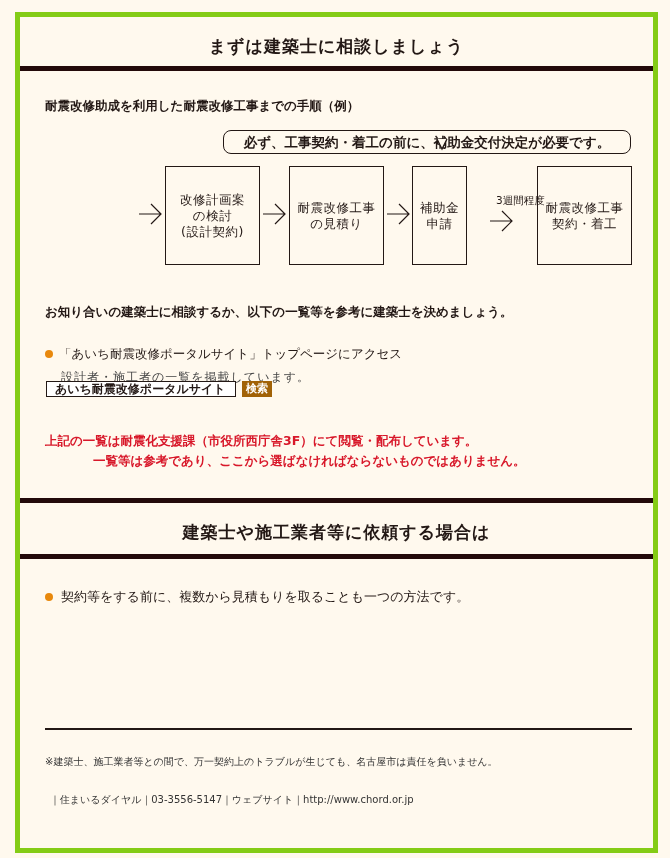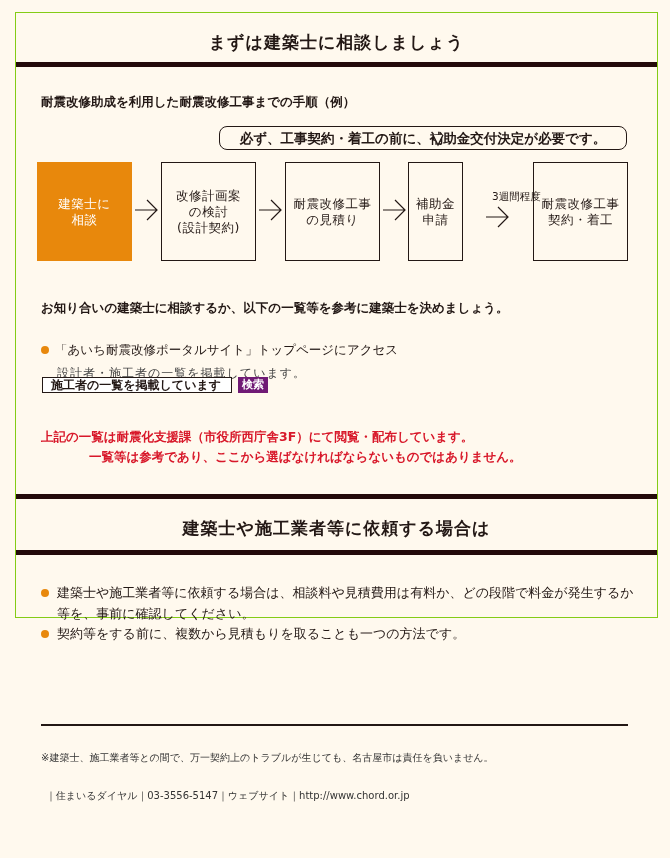--- a/index.html
+++ b/index.html
@@ -6,23 +6,23 @@
   body {
     width: 670px; height: 858px;
     background: #FFF9EE;
     font-family: "DejaVu Sans", "Liberation Sans", sans-serif;
     color: #231815;
     position: relative;
     overflow: hidden;
   }
   .frame {
     position: absolute; left: 15px; top: 12px;
-    width: 643px; height: 606px;
+    width: 643px; height: 841px;
     box-sizing: border-box;
-    border: 1px solid #84cc16;
+    border: 5px solid #84cc16;
   }
   .hbar {
     position: absolute; left: 0; right: 0; height: 5px; background: #230A0A;
   }
   .section-title {
     position: absolute; left: 0; right: 0;
     text-align: center; font-weight: bold; font-size: 17px; letter-spacing: 1px;
   }
   .abs { position: absolute; }
   .subhead { font-weight: bold; font-size: 12.5px; }
@@ -53,21 +53,21 @@
   }
   .list-text { font-size: 12.5px; }
   .small-note { font-size: 12px; color: #444; letter-spacing: 1px; }
   .searchbox {
     position: absolute; left: 41px; top: 376px; width: 190px; height: 16px;
     border: 1.3px solid #231815; box-sizing: border-box;
     font-size: 12px; line-height: 14px; font-weight: bold; padding-left: 8px; background: #fff;
   }
   .searchbtn {
     position: absolute; left: 237px; top: 376px; height: 16px; padding: 0 4px;
-    background: #701a75; color: #fff; font-size: 11px; font-weight: bold; line-height: 16px;
+    background: #a16207; color: #fff; font-size: 11px; font-weight: bold; line-height: 16px;
   }
   .red { color: #D8182A; font-weight: bold; font-size: 12.5px; line-height: 20px; }
   .notes { font-size: 13px; line-height: 20.5px; }
   .notes .item { position: relative; padding-left: 16px; }
   .notes .item .bullet-dot { position: absolute; left: 0; top: 6px; margin: 0; }
   .thin-rule { position: absolute; left: 25px; width: 587px; height: 1.5px; background: #231815; top: 711px; }
   .foot { font-size: 10px; color: #333; line-height: 19px; }
 </style>
 </head>
 <body>
@@ -81,22 +81,20 @@
 
   <div class="bubble">
     <span>必ず、工事契約・着工の前に、補助金交付決定が必要です。</span>
   </div>
   <div class="bubble-tail" style="left:416px; top:122px;">
     <svg width="12" height="12" viewBox="0 0 12 12">
         <path d="M1 0 L6 10 L11 0" fill="#FFF9EE" stroke="#231815" stroke-width="1.3"></path>
       </svg>
   </div>
 
-  <div class="step primary" style="left:21px;">建築士に
-相談</div>
   <div class="arrow" style="left:119px;">
     <svg width="24" height="24" viewBox="0 0 24 24">
         <path d="M0 12 H22 M12 2 L22 12 L12 22" fill="none" stroke="#231815" stroke-width="1.2"></path>
       </svg>
   </div>
   <div class="step" style="left:145px;">改修計画案
 の検討
 (設計契約)</div>
   <div class="arrow" style="left:243px;">
     <svg width="24" height="24" viewBox="0 0 24 24">
@@ -121,35 +119,31 @@
   <div class="step" style="left:517px;">耐震改修工事
 契約・着工</div>
 
   <div class="abs body-bold" style="left:25px; top:268px;margin-top:19px;">お知り合いの建築士に相談するか、以下の一覧等を参考に建築士を決めましょう。</div>
 
   <div class="abs list-text" style="left:25px; top:329px;">
     <span class="bullet-dot"></span><span>「あいち耐震改修ポータルサイト」トップページにアクセス</span>
   </div>
   <div class="abs small-note" style="left:41px; top:352px;">設計者・施工者の一覧を掲載しています。</div>
 
-  <div class="searchbox" style="left:26px; top:364px;">施工者の一覧を掲載しています</div>
+  <div class="searchbox" style="left:26px; top:364px;">あいち耐震改修ポータルサイト</div>
   <div class="searchbtn" style="left:222px; top:364px;">検索</div>
 
   <div class="abs red" style="left:25px; top:414px;">上記の一覧は耐震化支援課（市役所西庁舎3F）にて閲覧・配布しています。</div>
   <div class="abs red" style="left:25px; top:434px;margin-left:48px;">一覧等は参考であり、ここから選ばなければならないものではありません。</div>
 
   <div class="hbar" style="top:481px;"></div>
   <div class="section-title" style="top:504px;">建築士や施工業者等に依頼する場合は</div>
   <div class="hbar" style="top:537px;"></div>
 
   <div class="abs notes" style="left:25px; top:570px; width:600px;">
-    <div class="item">
-      <span class="bullet-dot"></span>
-      <span>建築士や施工業者等に依頼する場合は、相談料や見積費用は有料か、どの段階で料金が発生するか等を、事前に確認してください。</span>
-    </div>
     <div class="item">
       <span class="bullet-dot"></span>
       <span>契約等をする前に、複数から見積もりを取ることも一つの方法です。</span>
     </div>
   </div>
 
   <div class="thin-rule"></div>
 
   <div class="abs foot" style="left:25px; top:735px;">※建築士、施工業者等との間で、万一契約上のトラブルが生じても、名古屋市は責任を負いません。</div>
   <div class="abs foot" style="left:30px; top:773px;">｜住まいるダイヤル｜03-3556-5147｜ウェブサイト｜http://www.chord.or.jp</div>

